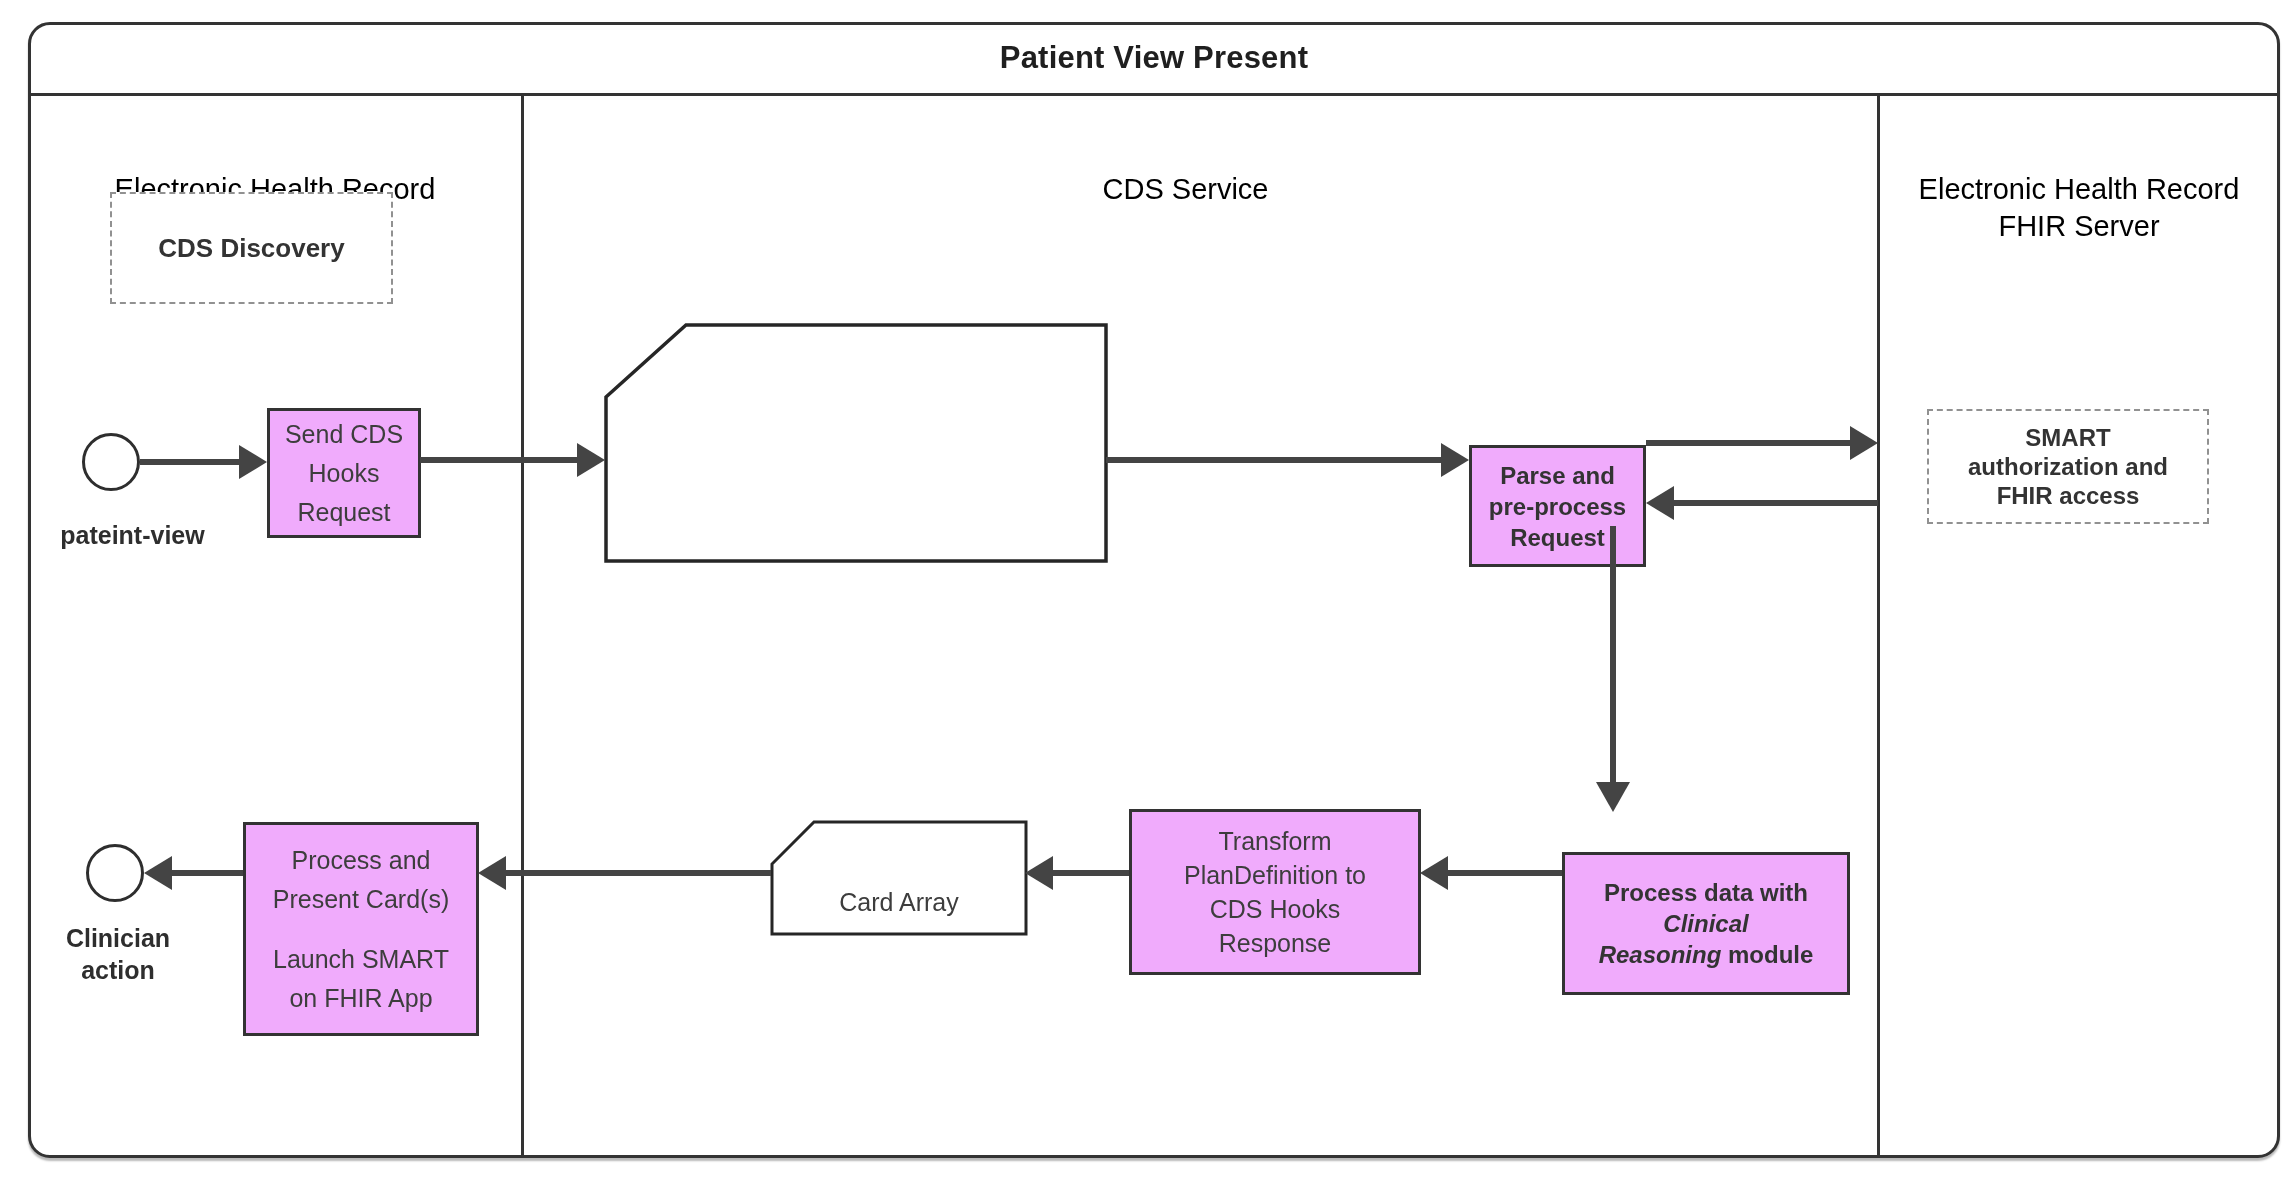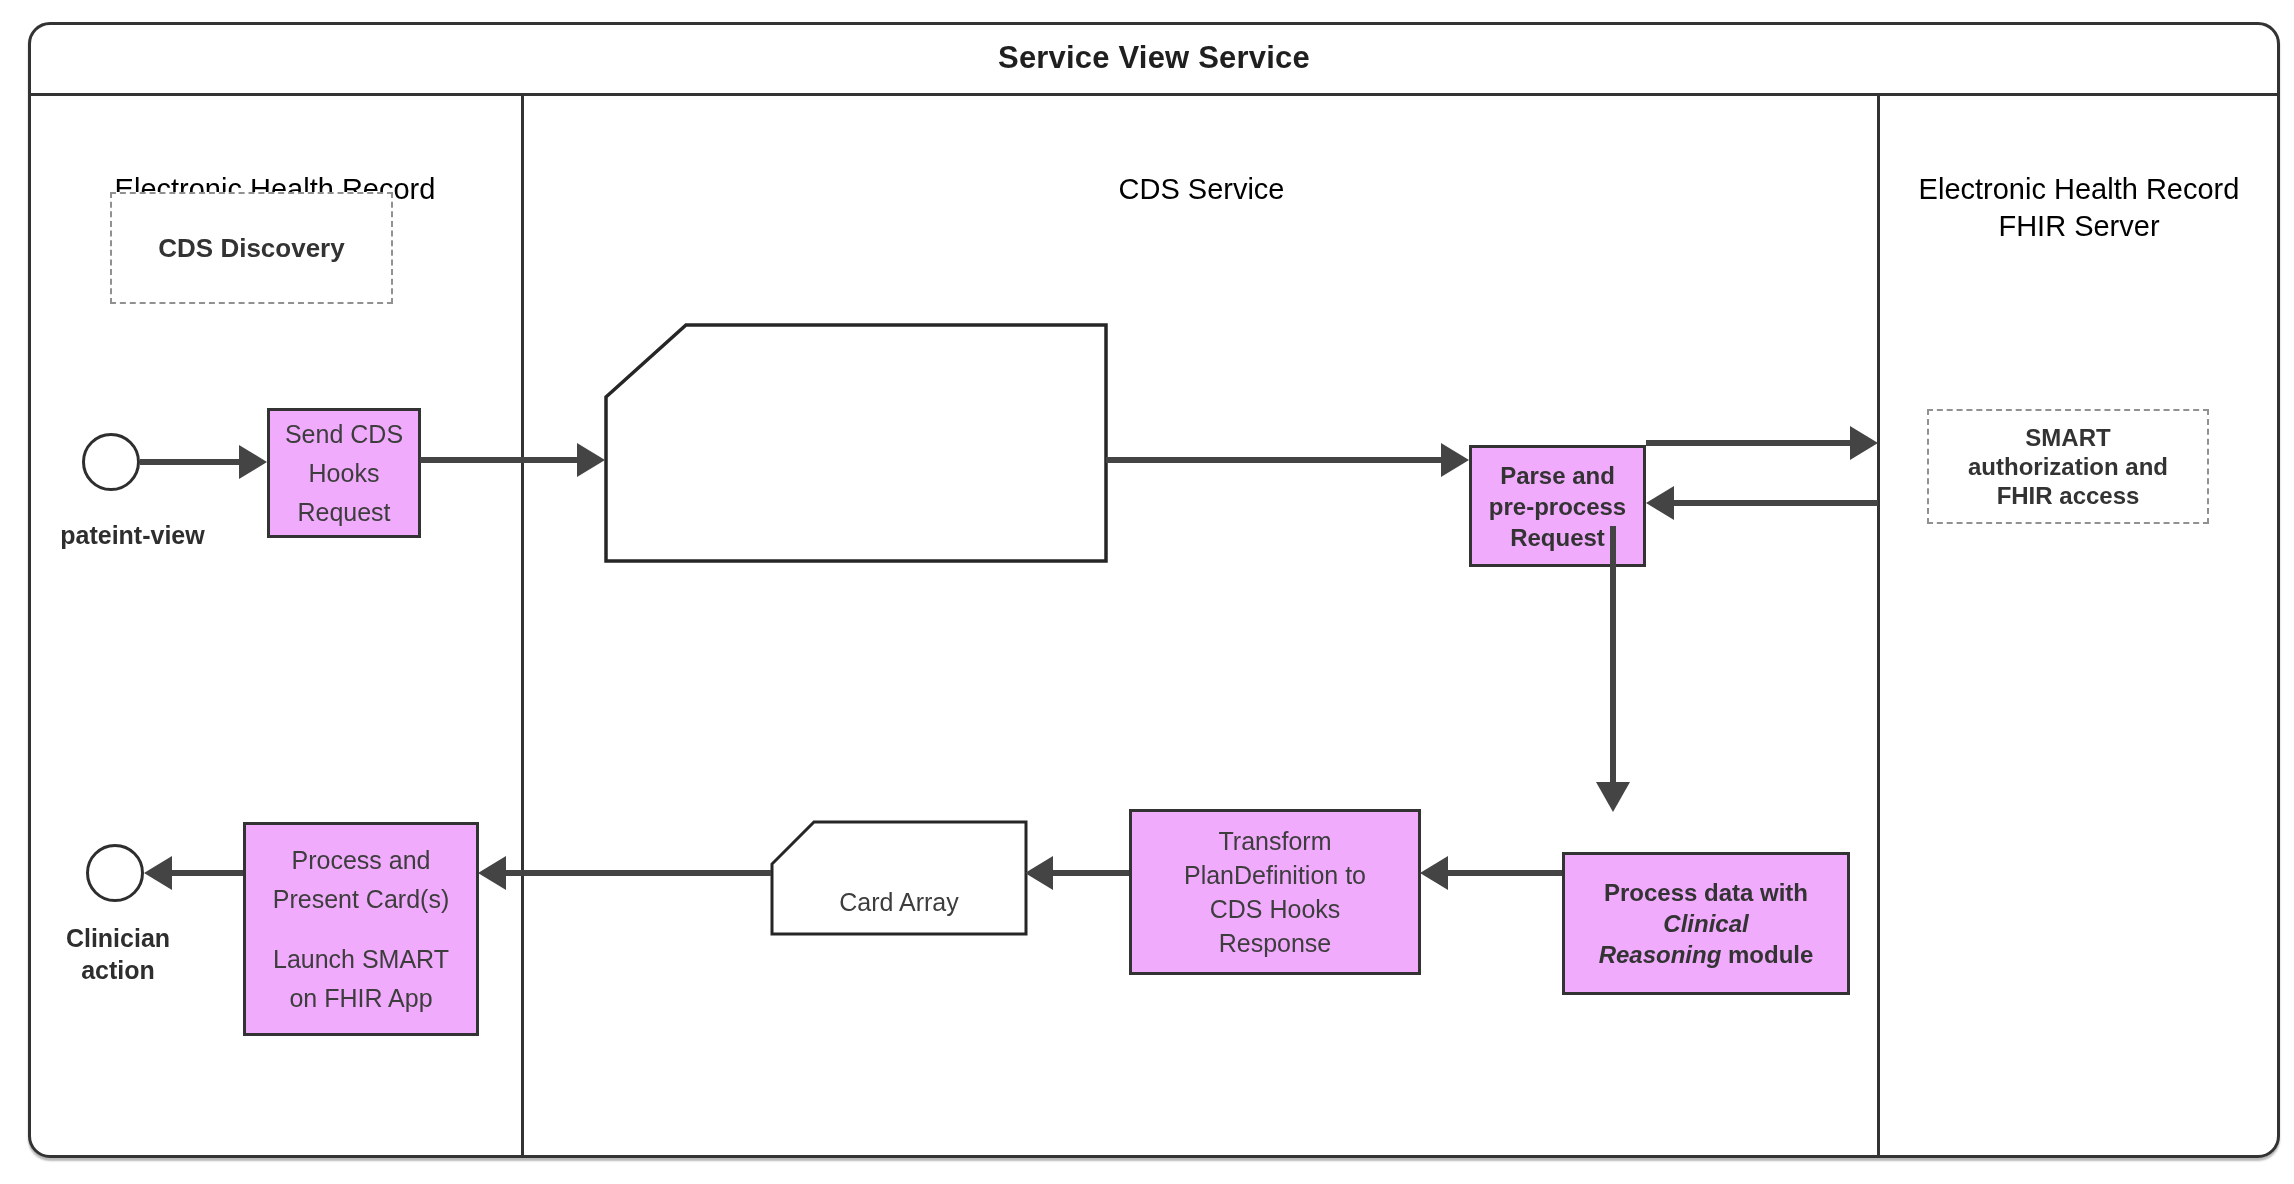--- a/index.html
+++ b/index.html
@@ -48,28 +48,28 @@
   .it{font-style:italic;}
   .b{font-weight:bold;color:#333;margin-top:40px;}
 </style>
 </head>
 <body>
 
 <div class="canvas">
 
   <div class="outer"></div>
 
-  <div class="title">Service View Service</div>
+  <div class="title">Patient View Present</div>
 
   <div class="hline" style="left:30px;top:93px;width:2248px;height:3px;"></div>
   <div class="vline" style="left:521px;top:95px;width:3px;height:1061px;"></div>
   <div class="vline" style="left:1877px;top:95px;width:3px;height:1061px;"></div>
 
   <div class="lane-header" style="left:50px;top:143px;width:450px;">Electronic Health Record</div>
-  <div class="lane-header" style="left:528px;top:143px;width:1347px;">CDS Service</div>
+  <div class="lane-header" style="left:512px;top:143px;width:1347px;">CDS Service</div>
   <div class="lane-header" style="left:1884px;top:143px;width:390px;">
     <div>Electronic Health Record</div>
     <div>FHIR Server</div>
   </div>
 
   <div class="dashedbox" style="left:110px;top:192px;width:283px;height:112px;font-size:26px;">
     <div>CDS Discovery</div>
   </div>
 
   <div class="circle" style="left:82px;top:433px;"></div>

